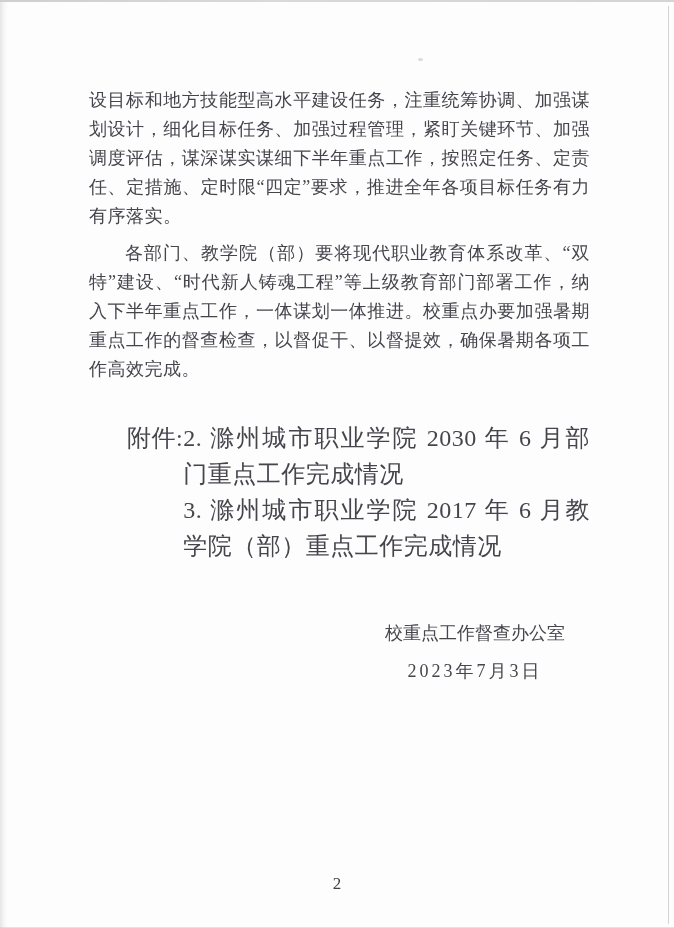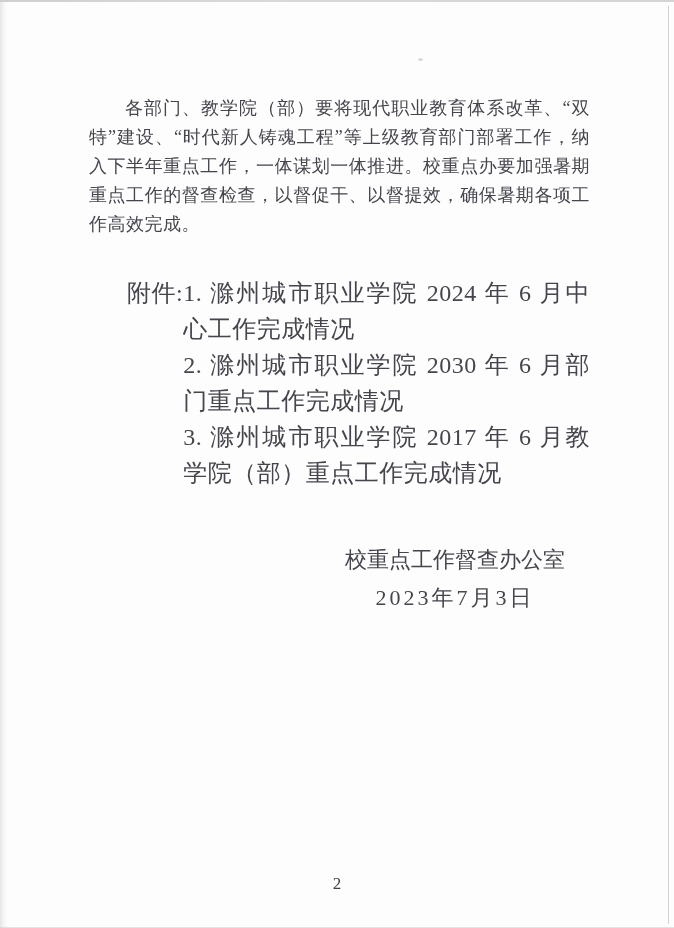--- a/index.html
+++ b/index.html
@@ -82,21 +82,21 @@
     text-align: justify;
     text-justify: inter-ideograph;
   }
 
   .signature {
     margin-top: 50px;
     margin-left: auto;
     margin-right: 25px;
     width: fit-content;
     text-align: center;
-    font-size: 22px;
+    font-size: 18px;
     line-height: 38px;
   }
   .signature .sig-date {
     letter-spacing: 3px;
   }
 
   .page-number {
     position: absolute;
     left: 0; right: 0;
     bottom: 34px;
@@ -111,27 +111,27 @@
 <div class="page">
 
   <div class="scan-edge-top"></div>
   <div class="scan-edge-left"></div>
   <div class="scan-edge-right"></div>
   <div class="scan-edge-bottom"></div>
   <div class="scan-smudge"></div>
 
   <div class="content">
 
+    <p class="body-par">设目标和地方技能型高水平建设任务，注重统筹协调、加强谋划设计，细化目标任务、加强过程管理，紧盯关键环节、加强调度评估，谋深谋实谋细下半年重点工作，按照定任务、定责任、定措施、定时限“四定”要求，推进全年各项目标任务有力有序落实。</p>
 
     <p class="body-par indented">各部门、教学院（部）要将现代职业教育体系改革、“双特”建设、“时代新人铸魂工程”等上级教育部门部署工作，纳入下半年重点工作，一体谋划一体推进。校重点办要加强暑期重点工作的督查检查，以督促干、以督提效，确保暑期各项工作高效完成。</p>
 
     <div class="attachments">
       <span class="label">附件:</span>
       <div class="items">
-        <div class="attachment-item">1. 滁州城市职业学院 2024 年 6 月中心工作完成情况</div>
         <div class="attachment-item">2. 滁州城市职业学院 2030 年 6 月部门重点工作完成情况</div>
         <div class="attachment-item">3. 滁州城市职业学院 2017 年 6 月教学院（部）重点工作完成情况</div>
       </div>
     </div>
 
     <div class="signature">
       <div class="sig-unit">校重点工作督查办公室</div>
       <div class="sig-date">2023年7月3日</div>
     </div>
 

